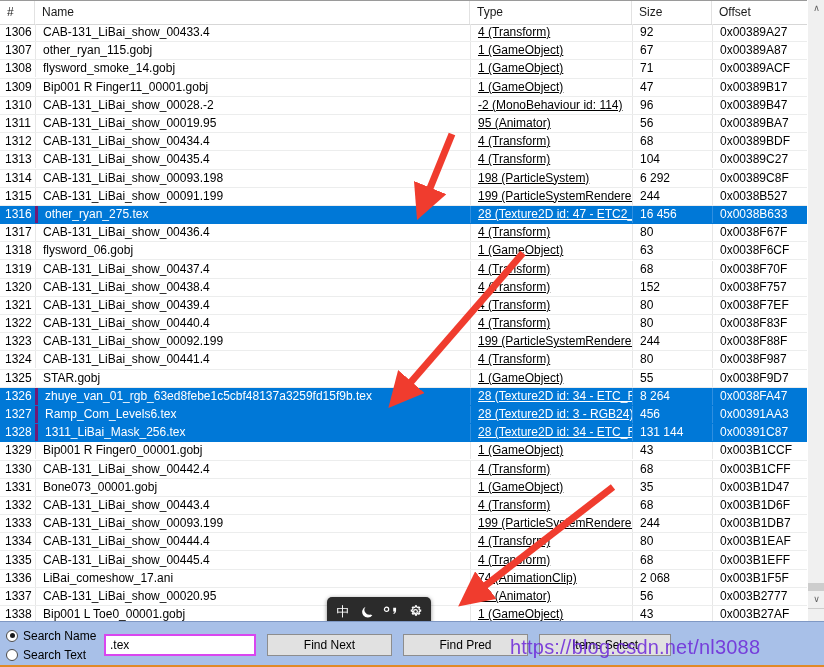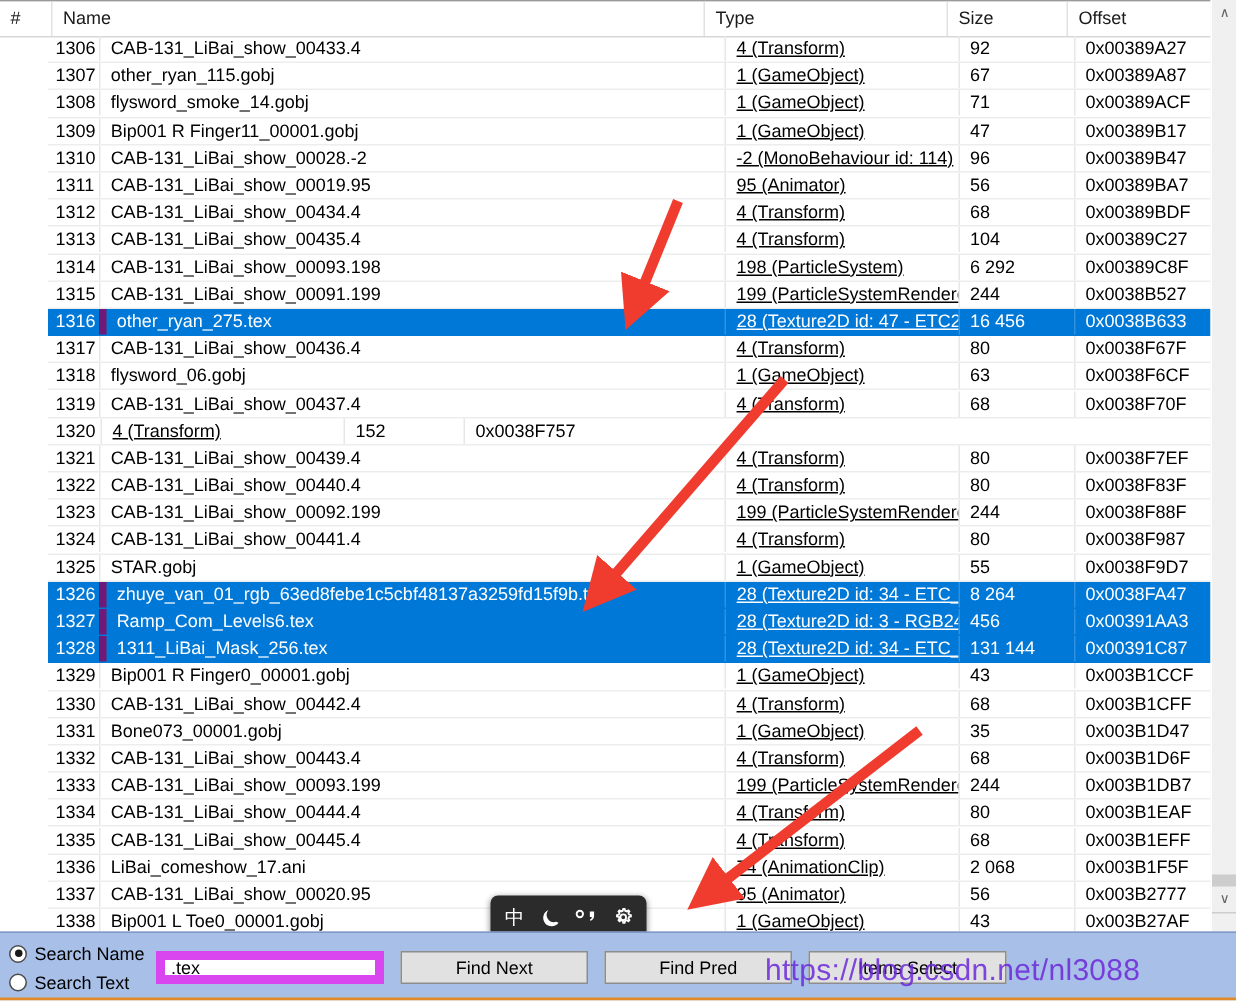--- a/index.html
+++ b/index.html
@@ -30,35 +30,35 @@
   }
   .c-idx{width:35px;text-align:left;padding-left:12px;}
   .c-name{width:435px;}
   .c-type{width:162px;}
   .c-size{width:80px;}
   .c-off{width:96px;border-right:none !important;}
 
   .rows{position:absolute;left:0;top:23px;right:16px;bottom:0;overflow:hidden;}
   .row{
     height:18.2px;display:flex;align-items:center;
-    border-bottom:1px solid #eceded;box-sizing:border-box;margin-left:32px;
+    border-bottom:1px solid #eceded;box-sizing:border-box;
   }
   .row .cell{
     height:17px;line-height:17px;box-sizing:border-box;
     padding-left:7px;white-space:nowrap;overflow:hidden;
     font-size:12px;
   }
   .row .cell.c-idx{padding-left:5px;text-align:left;}
   .row .cell.c-name{border-left:1px solid #e7e7e7;}
   .row .cell.c-type{border-left:1px solid #e7e7e7;text-decoration:underline;}
   .row .cell.c-size{border-left:1px solid #e7e7e7;}
   .row .cell.c-off{border-left:1px solid #e7e7e7;}
   .row.sel{background:#0078d7;color:#ffffff;border-bottom:1px solid #0078d7;}
   .row.sel .cell{border-left-color:#2f8fe0;}
-  .row.sel .cell.c-name{border-left:5px solid #701a75;}
+  .row.sel .cell.c-name{border-left:3px solid #701a75;}
 
   
   .vscroll{
     position:absolute;right:0;top:0;width:17px;height:621px;
     background:#f0f0f0;border-left:1px solid #ffffff;box-sizing:border-box;
   }
   .vbtn{
     width:17px;height:17px;display:flex;align-items:center;justify-content:center;
     background:#f0f0f0;color:#606060;font-size:9px;line-height:1;
   }
@@ -82,21 +82,21 @@
     position:relative;flex:0 0 auto;
   }
   .radio.on::after{
     content:"";position:absolute;left:2.5px;top:2.5px;width:5px;height:5px;
     border-radius:50%;background:#1a1a1a;
   }
   .rlabel{font-size:12px;color:#000;white-space:nowrap;}
 
   .searchbox{
     position:absolute;left:104px;top:634px;width:152px;height:22px;
-    background:#ffffff;border:6px solid #d946ef;box-sizing:border-box;
+    background:#ffffff;border:2px solid #d946ef;box-sizing:border-box;
     font-family:"Liberation Sans","DejaVu Sans",sans-serif;font-size:12px;
     padding:0 4px;color:#000;outline:none;
   }
   .btn{
     position:absolute;height:22px;background:#e1e1e1;border:1px solid #8d8d8d;
     box-sizing:border-box;font-family:"Liberation Sans","DejaVu Sans",sans-serif;
     font-size:12px;color:#000;display:flex;align-items:center;justify-content:center;
     cursor:default;
   }
 
@@ -230,20 +230,21 @@
         </div>
         <div class="row">
           <div class="cell c-idx">1319</div>
           <div class="cell c-name">CAB-131_LiBai_show_00437.4</div>
           <div class="cell c-type">4 (Transform)</div>
           <div class="cell c-size">68</div>
           <div class="cell c-off">0x0038F70F</div>
         </div>
         <div class="row">
           <div class="cell c-idx">1320</div>
+          <div class="cell c-name">CAB-131_LiBai_show_00438.4</div>
           <div class="cell c-type">4 (Transform)</div>
           <div class="cell c-size">152</div>
           <div class="cell c-off">0x0038F757</div>
         </div>
         <div class="row">
           <div class="cell c-idx">1321</div>
           <div class="cell c-name">CAB-131_LiBai_show_00439.4</div>
           <div class="cell c-type">4 (Transform)</div>
           <div class="cell c-size">80</div>
           <div class="cell c-off">0x0038F7EF</div>

